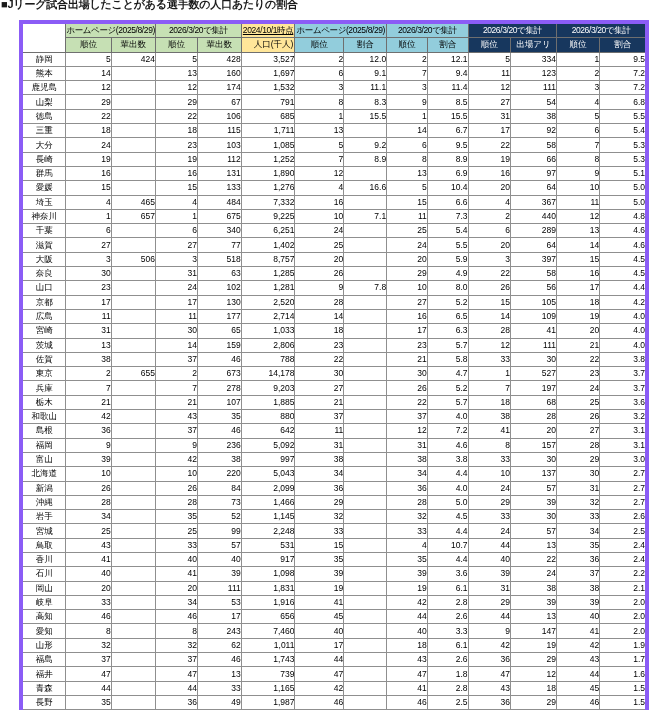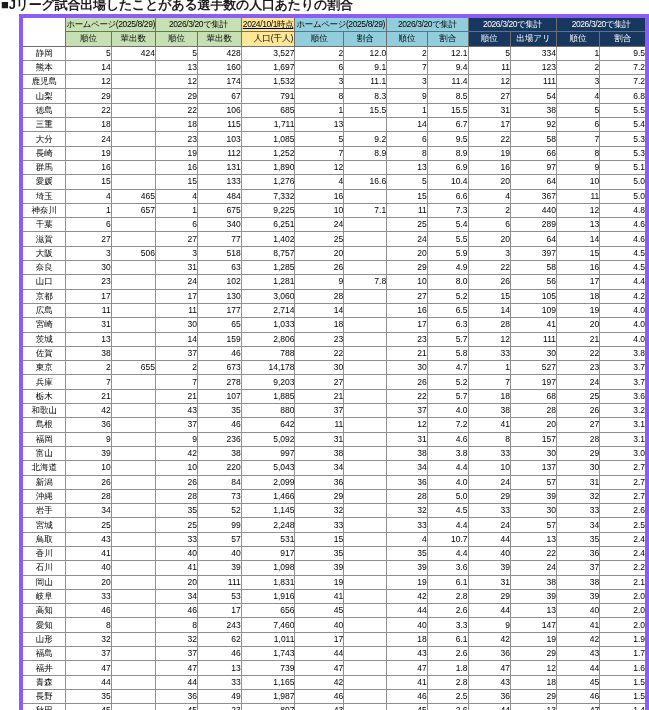--- a/index.html
+++ b/index.html
@@ -2,21 +2,21 @@
 <html><head>
 <meta charset="utf-8">
 <style>
   html,body{margin:0;padding:0;background:#ffffff;}
   .page{
     width:649px;height:710px;overflow:hidden;background:#ffffff;
     font-family:"Liberation Sans","DejaVu Sans",sans-serif;
     color:#000;
   }
   .title{
-    font-size:13px;line-height:9px;height:14px;padding-left:1px;
+    font-size:11px;line-height:9px;height:20px;padding-left:1px;
     white-space:nowrap;color:#1a1a1a;font-weight:bold;
     letter-spacing:-0.2px;
   }
   table.stats{
     border-collapse:collapse;table-layout:fixed;margin-left:19px;
     border:4px solid #8b5cf6;
   }
   table.stats th, table.stats td{
     border:1px solid #8f8f8f;
     font-size:8.5px;line-height:9px;height:13.3px;
@@ -357,21 +357,21 @@
           <td class="num">56</td>
           <td class="num gb">17</td>
           <td class="num">4.4</td>
         </tr>
         <tr>
           <td class="pref">京都</td>
           <td class="num gb">17</td>
           <td class="num"></td>
           <td class="num gb">17</td>
           <td class="num">130</td>
-          <td class="num gb">3,060</td>
+          <td class="num gb">2,520</td>
           <td class="num gb">28</td>
           <td class="num"></td>
           <td class="num gb">27</td>
           <td class="num">5.2</td>
           <td class="num gb">15</td>
           <td class="num">105</td>
           <td class="num gb">18</td>
           <td class="num">4.2</td>
         </tr>
         <tr>

